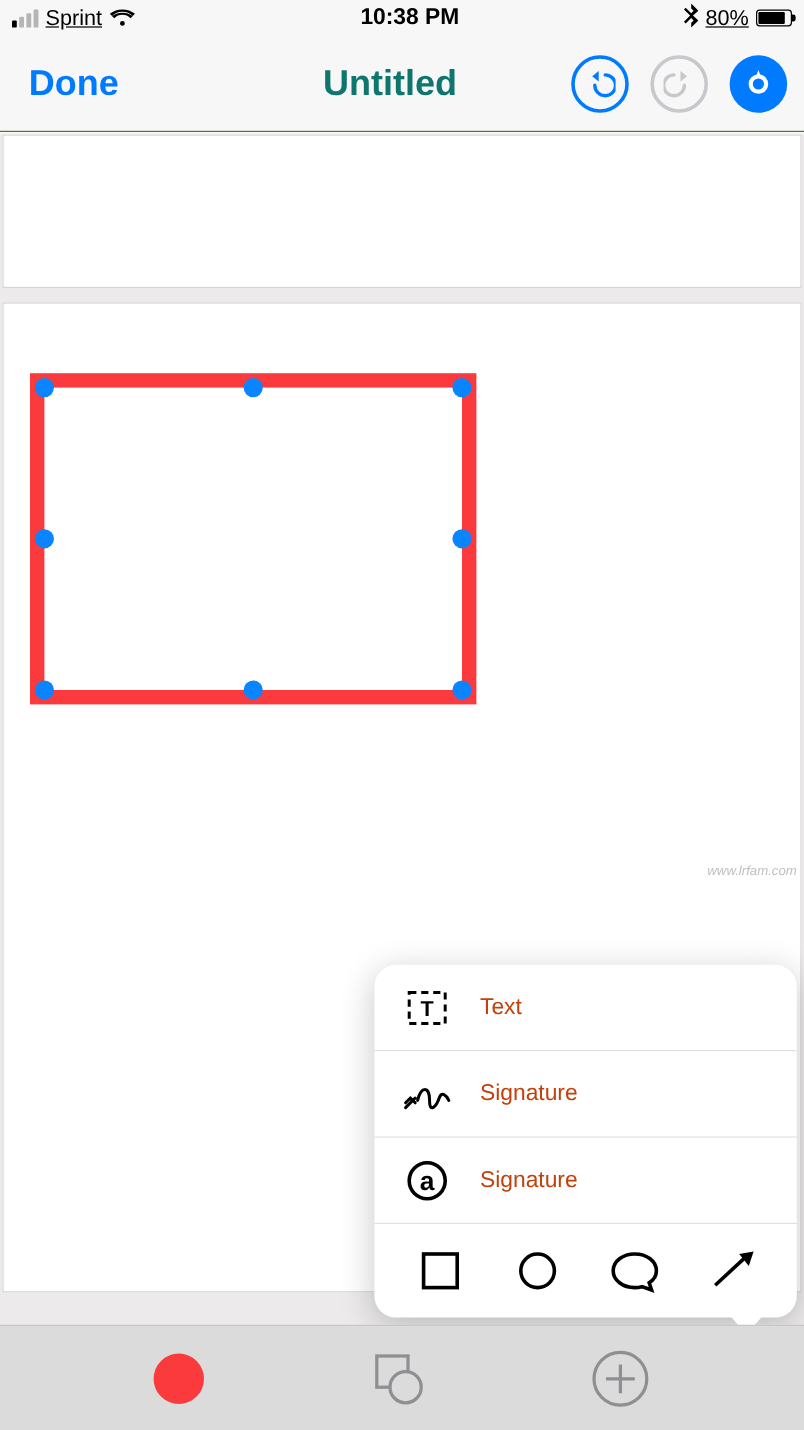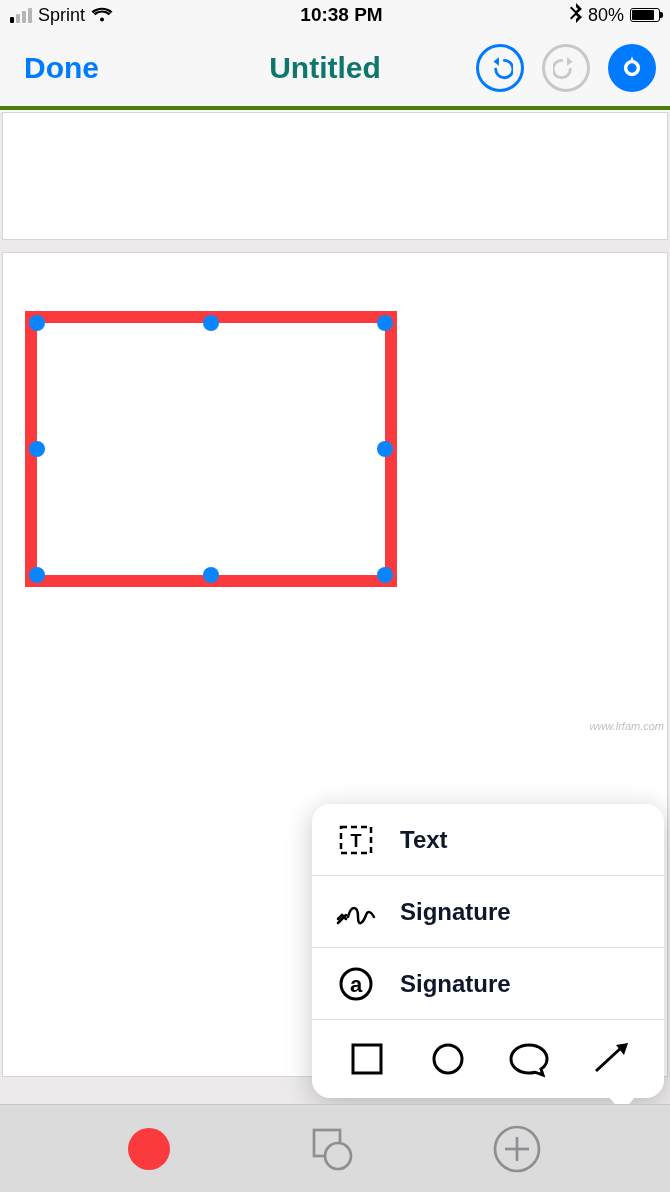--- a/index.html
+++ b/index.html
@@ -15,21 +15,21 @@
   
   .status-bar {
     height: 30px;
     display: flex;
     align-items: center;
     justify-content: space-between;
     padding: 0 10px;
     font-size: 18px;
     background: #f7f7f7;
   }
-  .status-left, .status-right { display:flex; align-items:center; gap:6px; }
+  .status-left, .status-right { display:flex; align-items:center; gap:6px;text-decoration:underline; }
   .signal-bars { display:flex; align-items:flex-end; gap:2px; }
   .signal-bars span { width:4px; background:#b5b5b5; display:inline-block; border-radius:1px;}
   .signal-bars span:nth-child(1){height:6px;background:#000;}
   .signal-bars span:nth-child(2){height:9px;}
   .signal-bars span:nth-child(3){height:12px;}
   .signal-bars span:nth-child(4){height:15px;}
   .carrier { font-size:18px; }
   .wifi-icon svg { display:block; }
   .time { font-weight:600; font-size:19px; }
   .bt-icon { font-size:17px; }
@@ -39,21 +39,21 @@
   .battery .fill { position:absolute; left:1px; top:1px; bottom:1px; width:80%; background:#000; border-radius:1px;}
 
   
   .nav-bar {
     height: 80px;
     display:flex;
     align-items:center;
     justify-content:space-between;
     padding: 0 14px 0 24px;
     background:#f7f7f7;
-    border-bottom:4px solid #4d7c0f;
+    border-bottom:1px solid #4d7c0f;
   }
   .nav-left { width:170px; }
   .done-btn {
     color:#007aff;
     font-size:30px;
     font-weight:600;
     background:none;
     border:none;
     cursor:pointer;
   }
@@ -122,21 +122,21 @@
   }
   .pop-row{
     display:flex; align-items:center;
     height:72px;
     padding:0 22px;
     gap:22px;
     border-bottom:1px solid #e1e1e1;
     cursor:pointer;
   }
   .pop-row:last-of-type{border-bottom:1px solid #e1e1e1;}
-  .pop-label{ font-size:24px; color:#0f172a;font-weight:bold; }
+  .pop-label{ font-size:19px; color:#c2410c; }
   .pop-icon{ width:44px; display:flex; justify-content:center;}
   .pop-shapes{
     display:flex; align-items:center; justify-content:space-around;
     height:78px; padding:0 14px;
   }
   .shape-btn{ width:56px;height:56px;display:flex;align-items:center;justify-content:center;background:none;border:none;cursor:pointer;}
 
   
   .toolbar{
     position:absolute;

